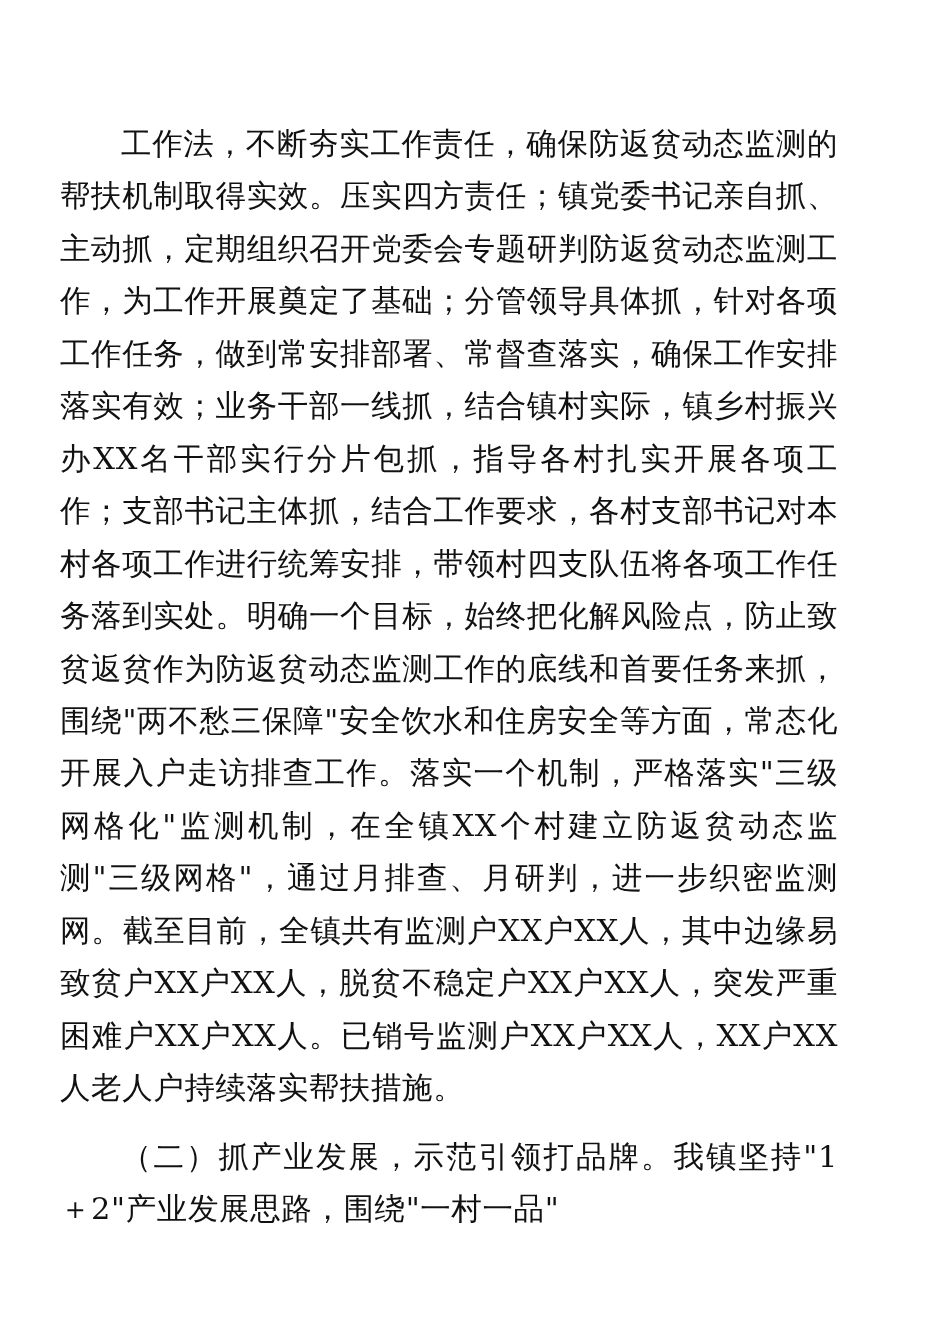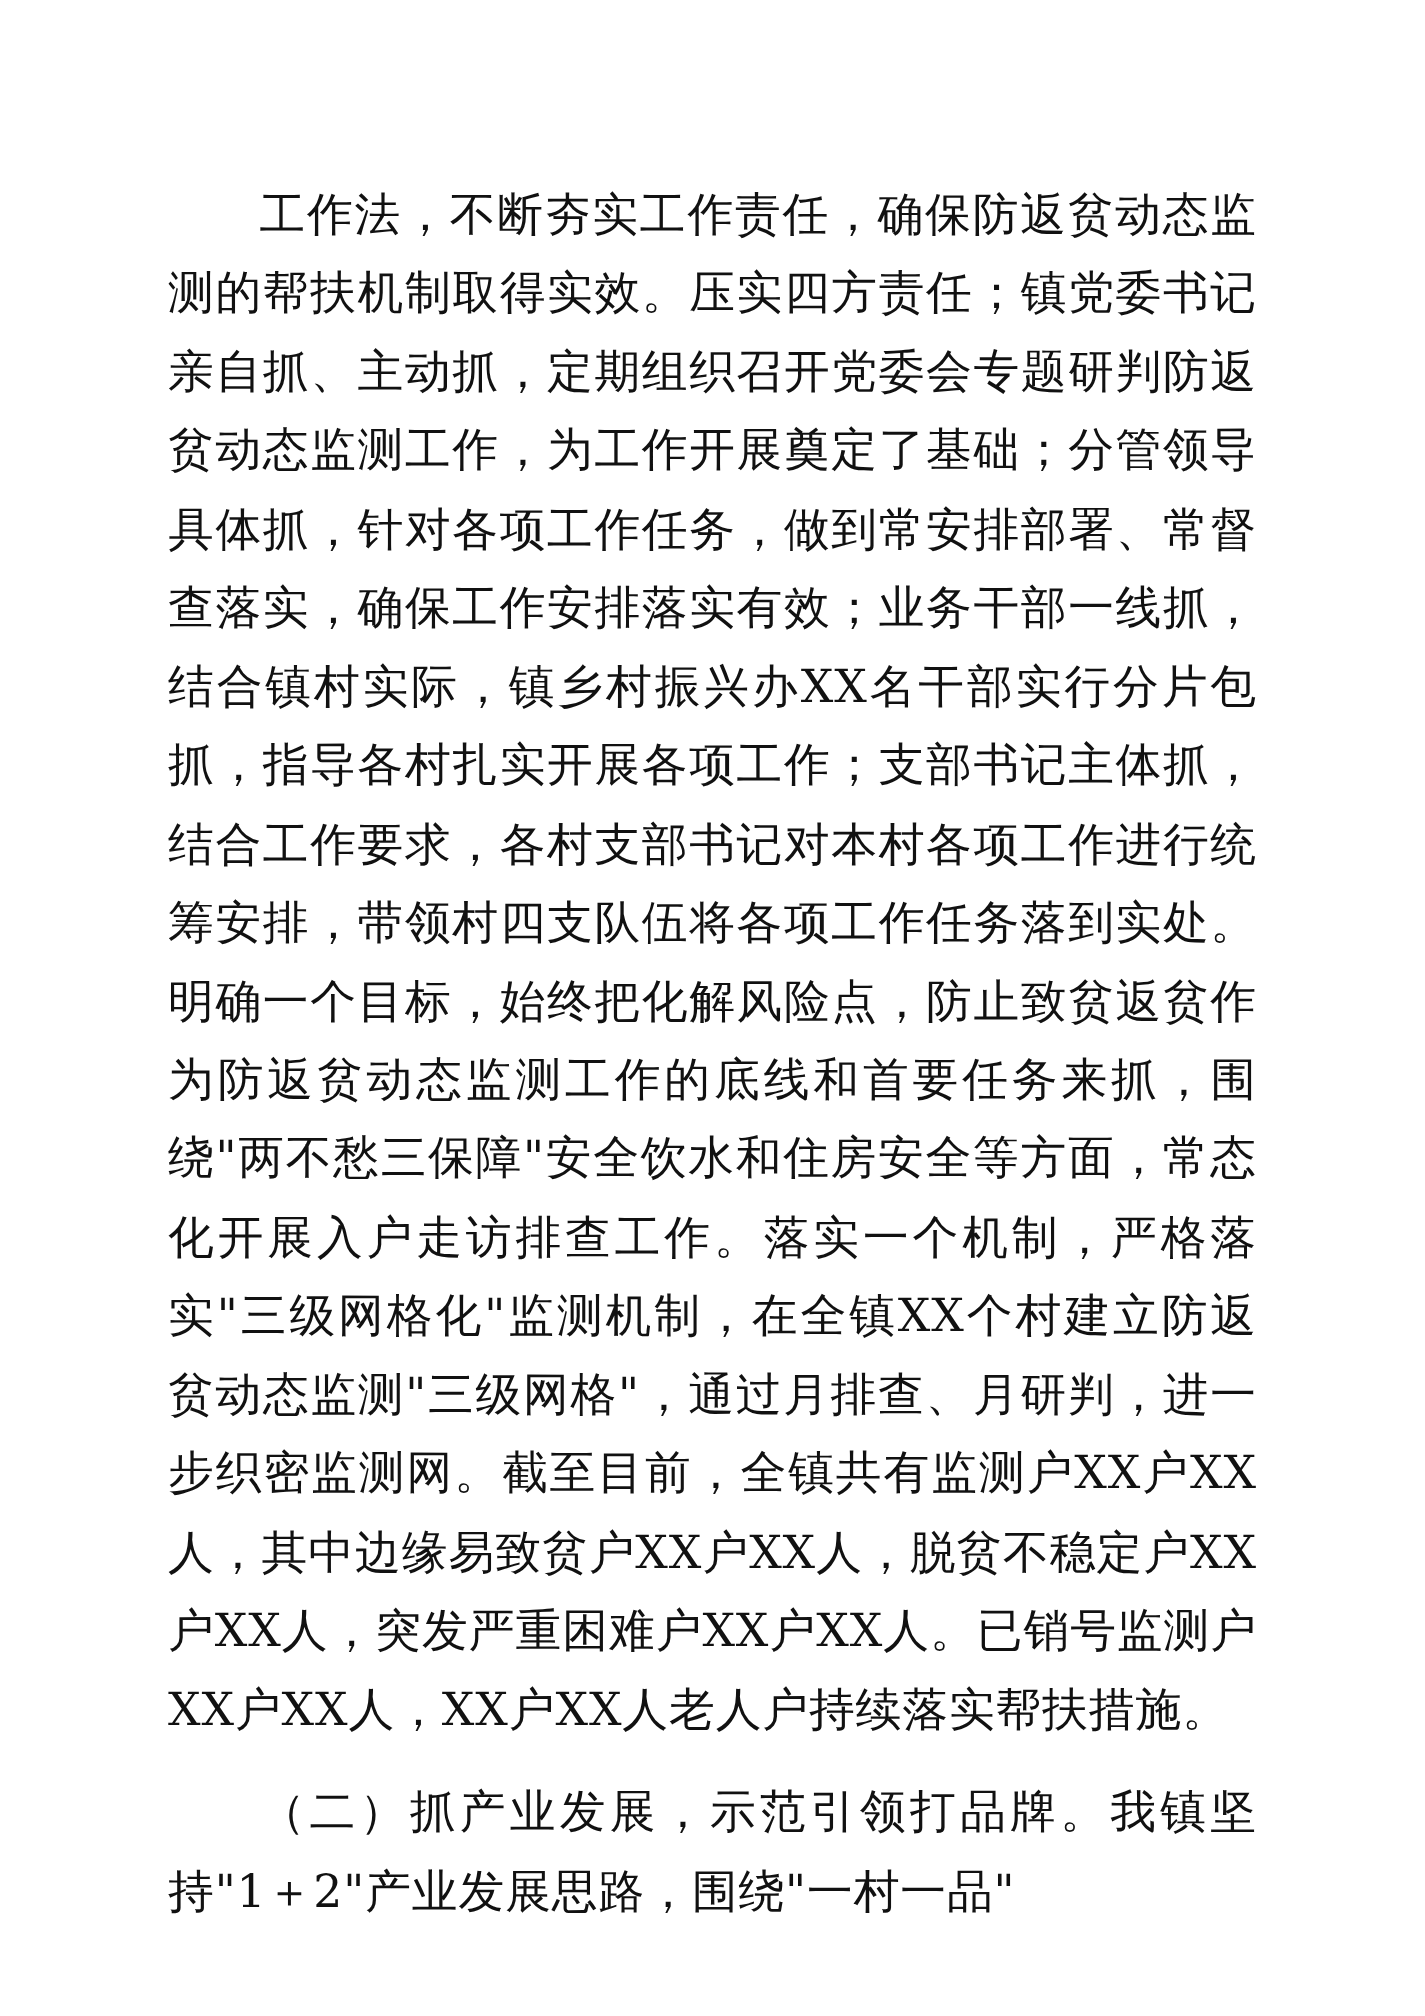--- a/index.html
+++ b/index.html
@@ -12,21 +12,21 @@
     height: 1344px;
     font-family: "DejaVu Serif", "Liberation Serif", serif;
     color: #000000;
     overflow: hidden;
   }
   .page {
     position: relative;
     width: 950px;
     height: 1344px;
     box-sizing: border-box;
-    padding: 118px 112px 0 112px;
+    padding: 118px 112px 0 60px;
     background: #ffffff;
   }
   .doc-body {
     font-size: 30.5px;
     line-height: 1.72;
     text-align: justify;
     text-justify: inter-ideograph;
     letter-spacing: 0.6px;
     color: #111111;
   }

